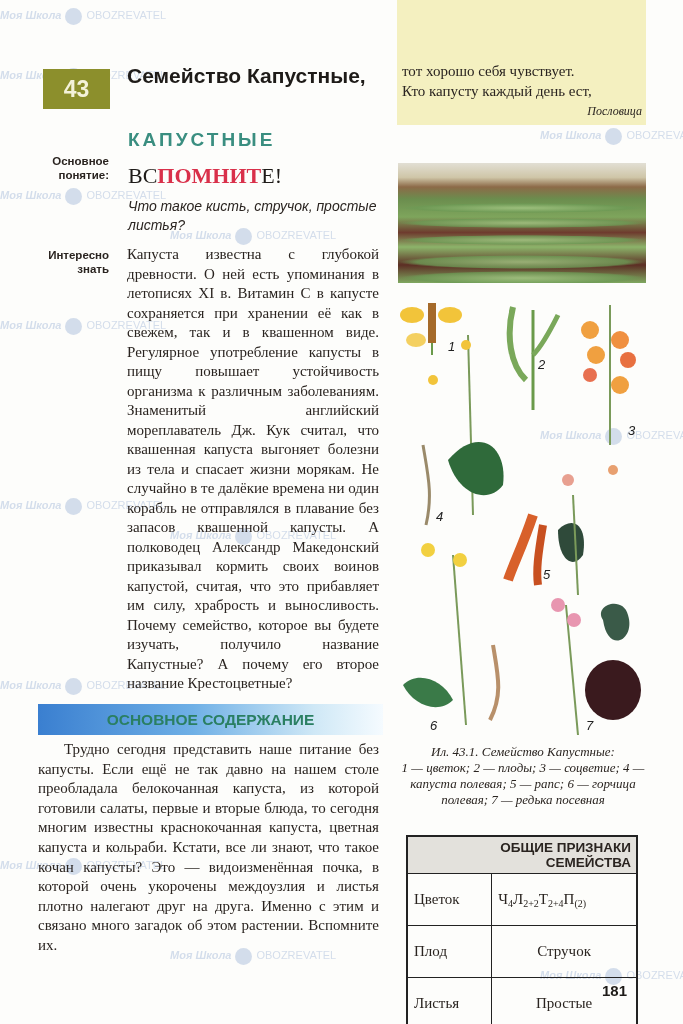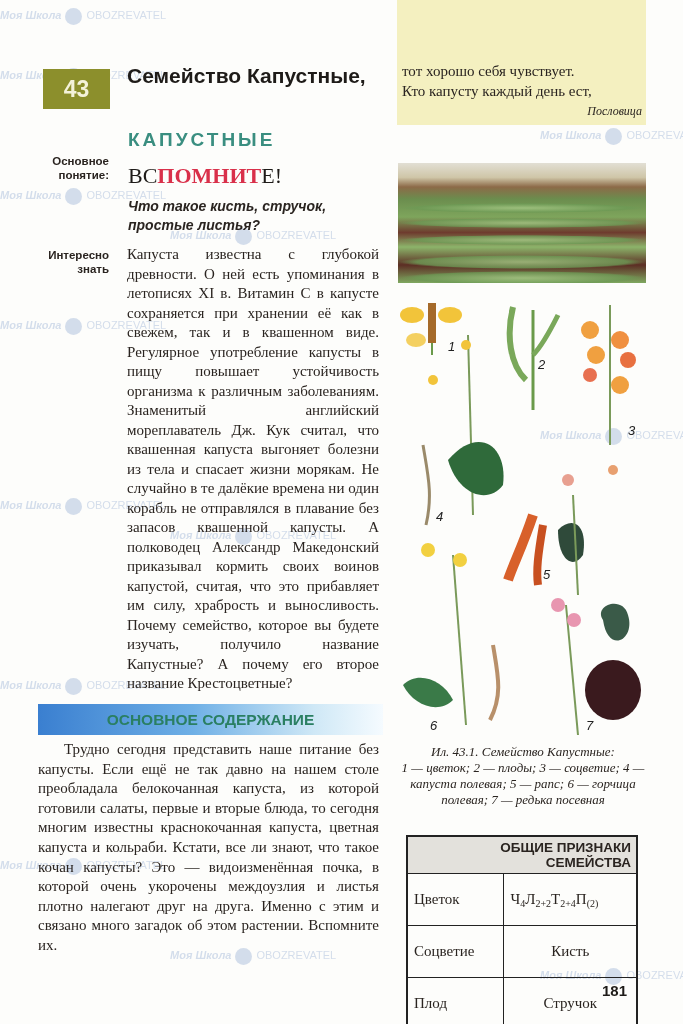--- a/index.html
+++ b/index.html
@@ -28,21 +28,21 @@
 
   .side-label { font-family:"Liberation Sans", sans-serif; font-weight:bold; font-size:11.5px; line-height:14px;
                 text-align:right; color:#2a2420; }
   #concept-label { left:30px; top:112px; width:79px;margin-top:42px; }
   #concept-value { left:128px; top:129px; font-family:"Liberation Sans", sans-serif; font-weight:bold;
                    font-size:19px; letter-spacing:3px; color:#3a8e80; }
 
   #remember { left:128px; top:163px; font-family:Liberation Serif, serif; font-size:22px; color:#1e1b18; }
   #remember .red { color:#d9304a; font-weight:bold; }
   #remember-q { left:128px; top:197px; width:250px; font-family:"Liberation Sans", sans-serif; font-style:italic;
-                font-size:14px; line-height:19px; color:#2a2420;font-weight:bold; }
+                font-size:14px; line-height:19px; color:#2a2420; }
 
   #interesting-label { left:30px; top:248px; width:79px; }
   #interesting-text { left:127px; top:245px; width:252px; font-size:15px; line-height:19.5px; text-align:justify;
                       hyphens:manual; }
 
   
   #main-heading-bar { left:38px; top:704px; width:345px; height:31px;
                       background:linear-gradient(90deg,#3a7fd0 0%,#6fb0e6 45%,#cfe8f6 80%,#f5fbff 100%); }
   #main-heading { left:38px; top:704px; width:345px; height:31px; line-height:31px; text-align:center;
                   font-family:"Liberation Sans", sans-serif; font-weight:bold; font-size:15.5px; color:#2a7f62; }
@@ -205,24 +205,20 @@
 <table id="features-table" class="abs">
   <tbody>
       <tr>
         <th colspan="2">ОБЩИЕ ПРИЗНАКИ СЕМЕЙСТВА</th>
       </tr>
   <tr>
     <td>Цветок</td>
     <td><span>Ч</span><sub>4</sub><span>Л</span><sub>2+2</sub><span>Т</span><sub>2+4</sub><span>П</span><sub>(2)</sub></td>
   </tr>
   <tr>
-    <td>Соцветие</td>
-    <td class="v">Кисть</td>
-  </tr>
-  <tr>
     <td>Плод</td>
     <td class="v">Стручок</td>
   </tr>
   <tr>
     <td>Листья</td>
     <td class="v">Простые</td>
   </tr>
 </tbody>
   </table>
 

